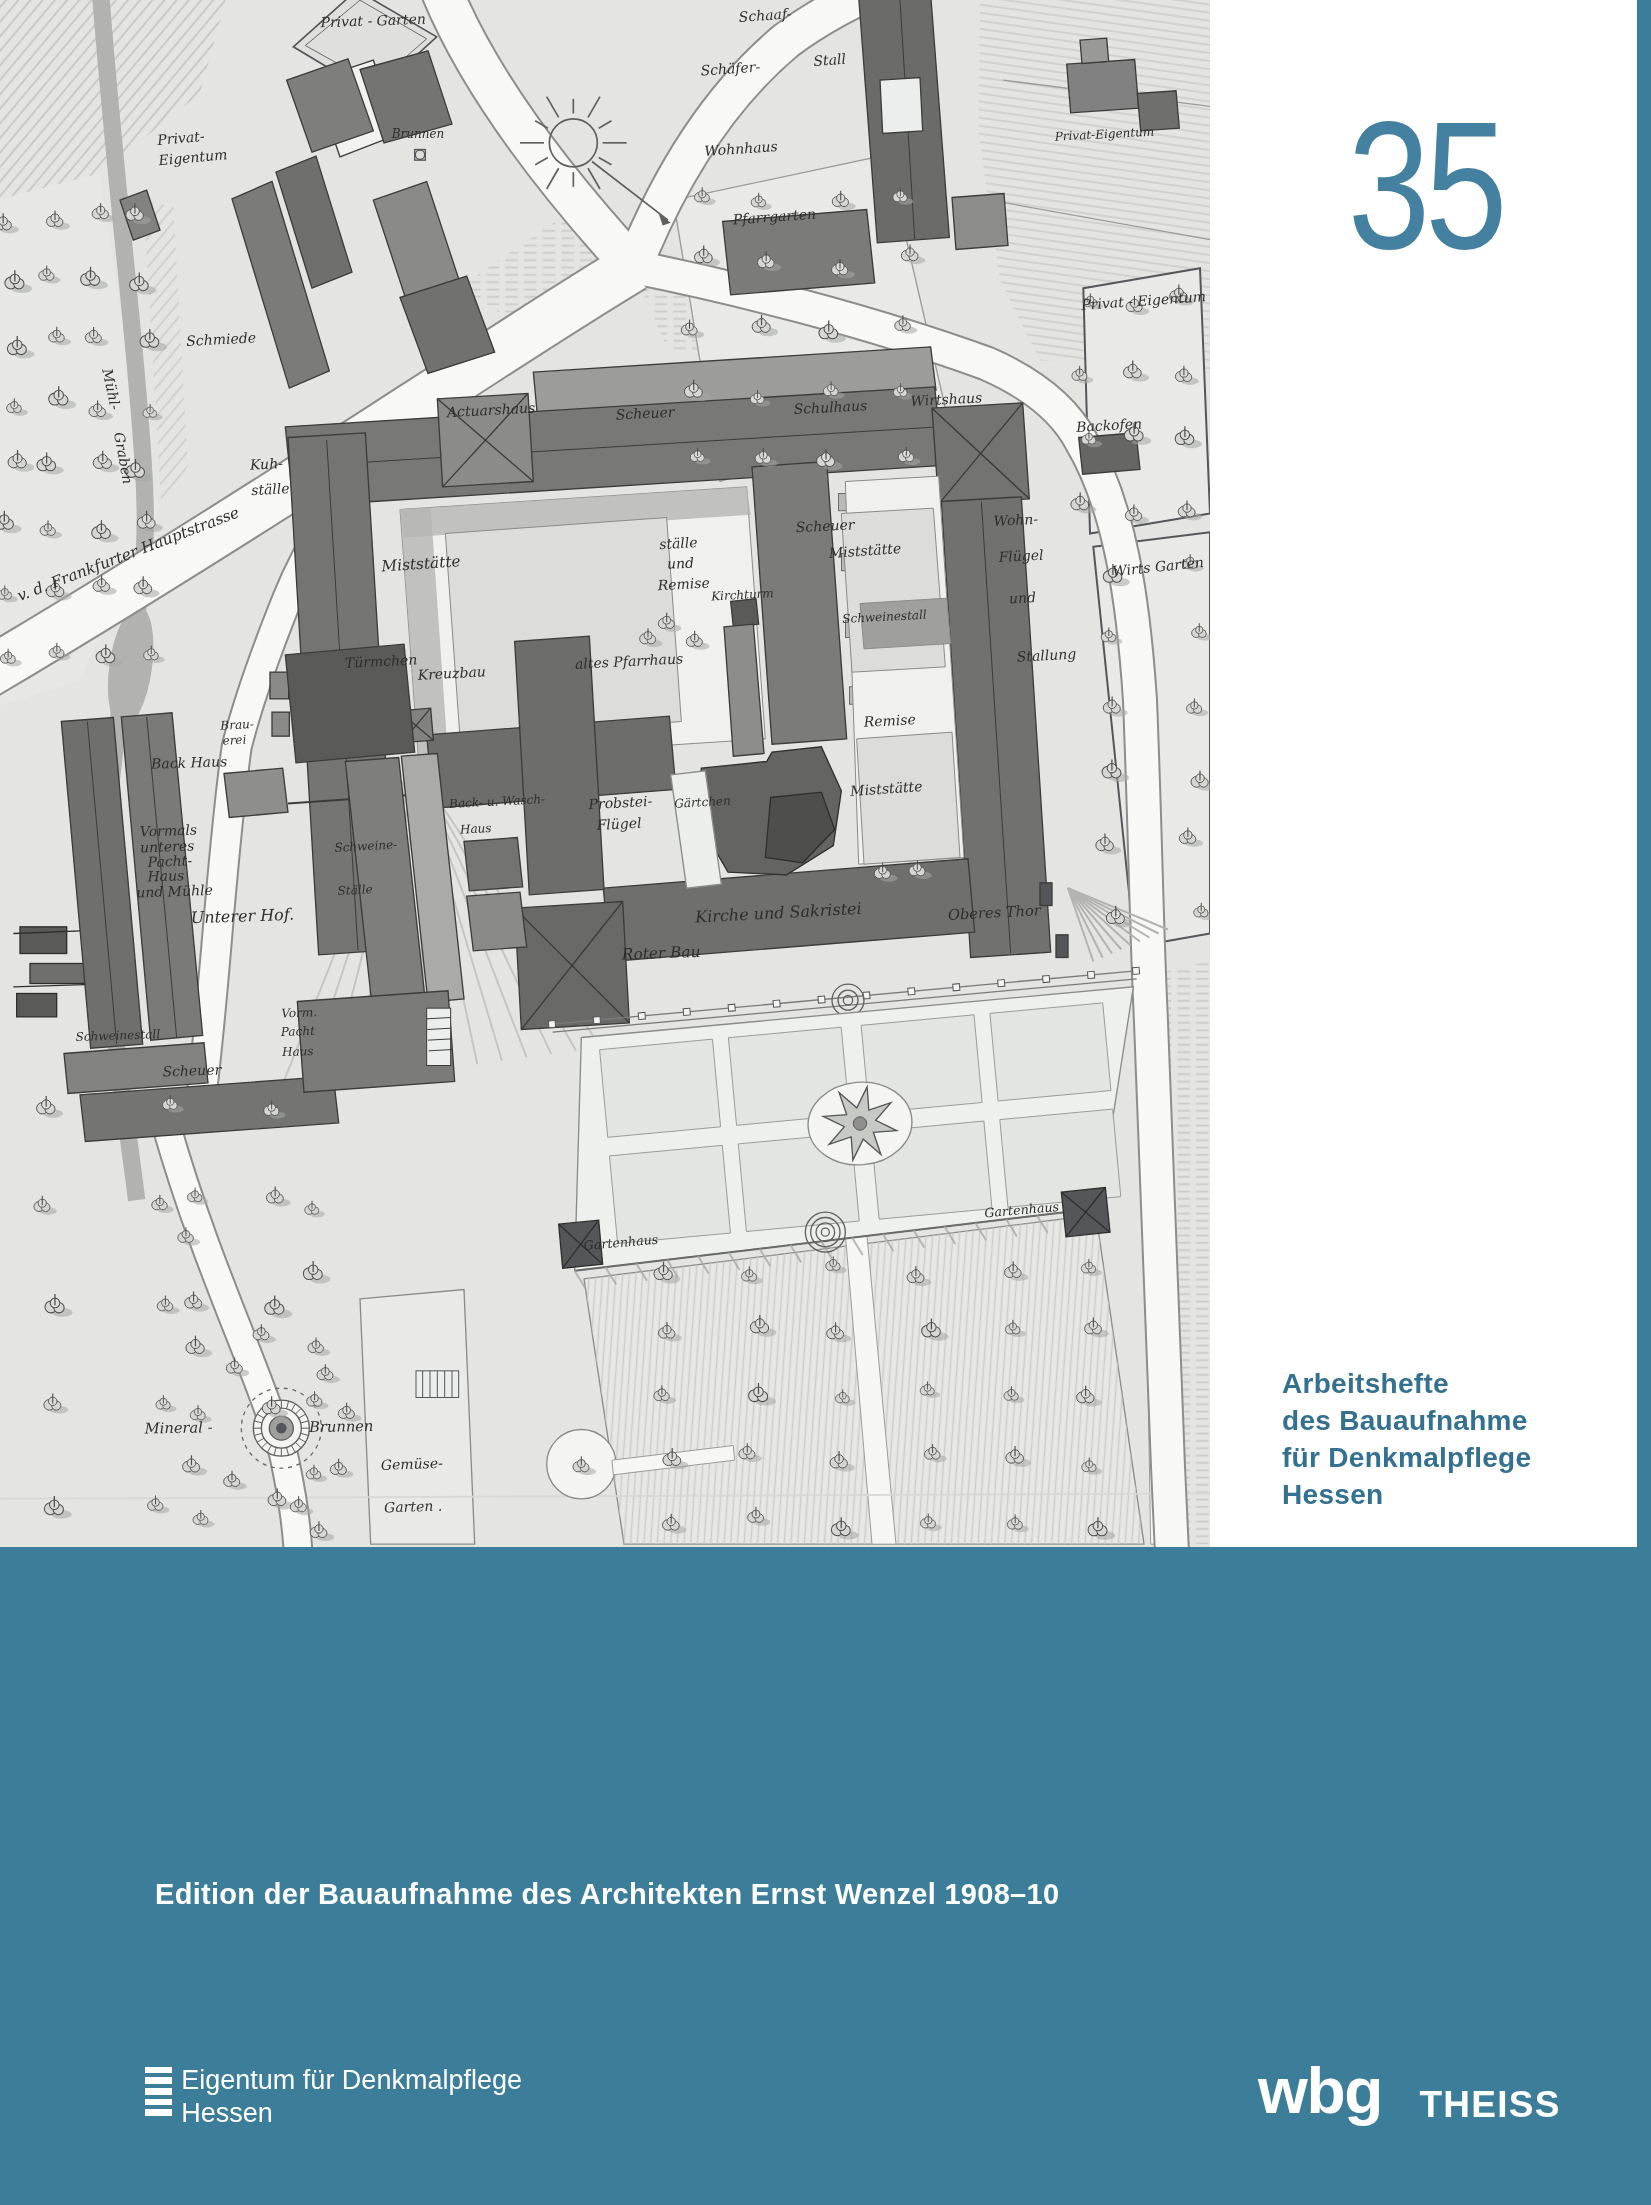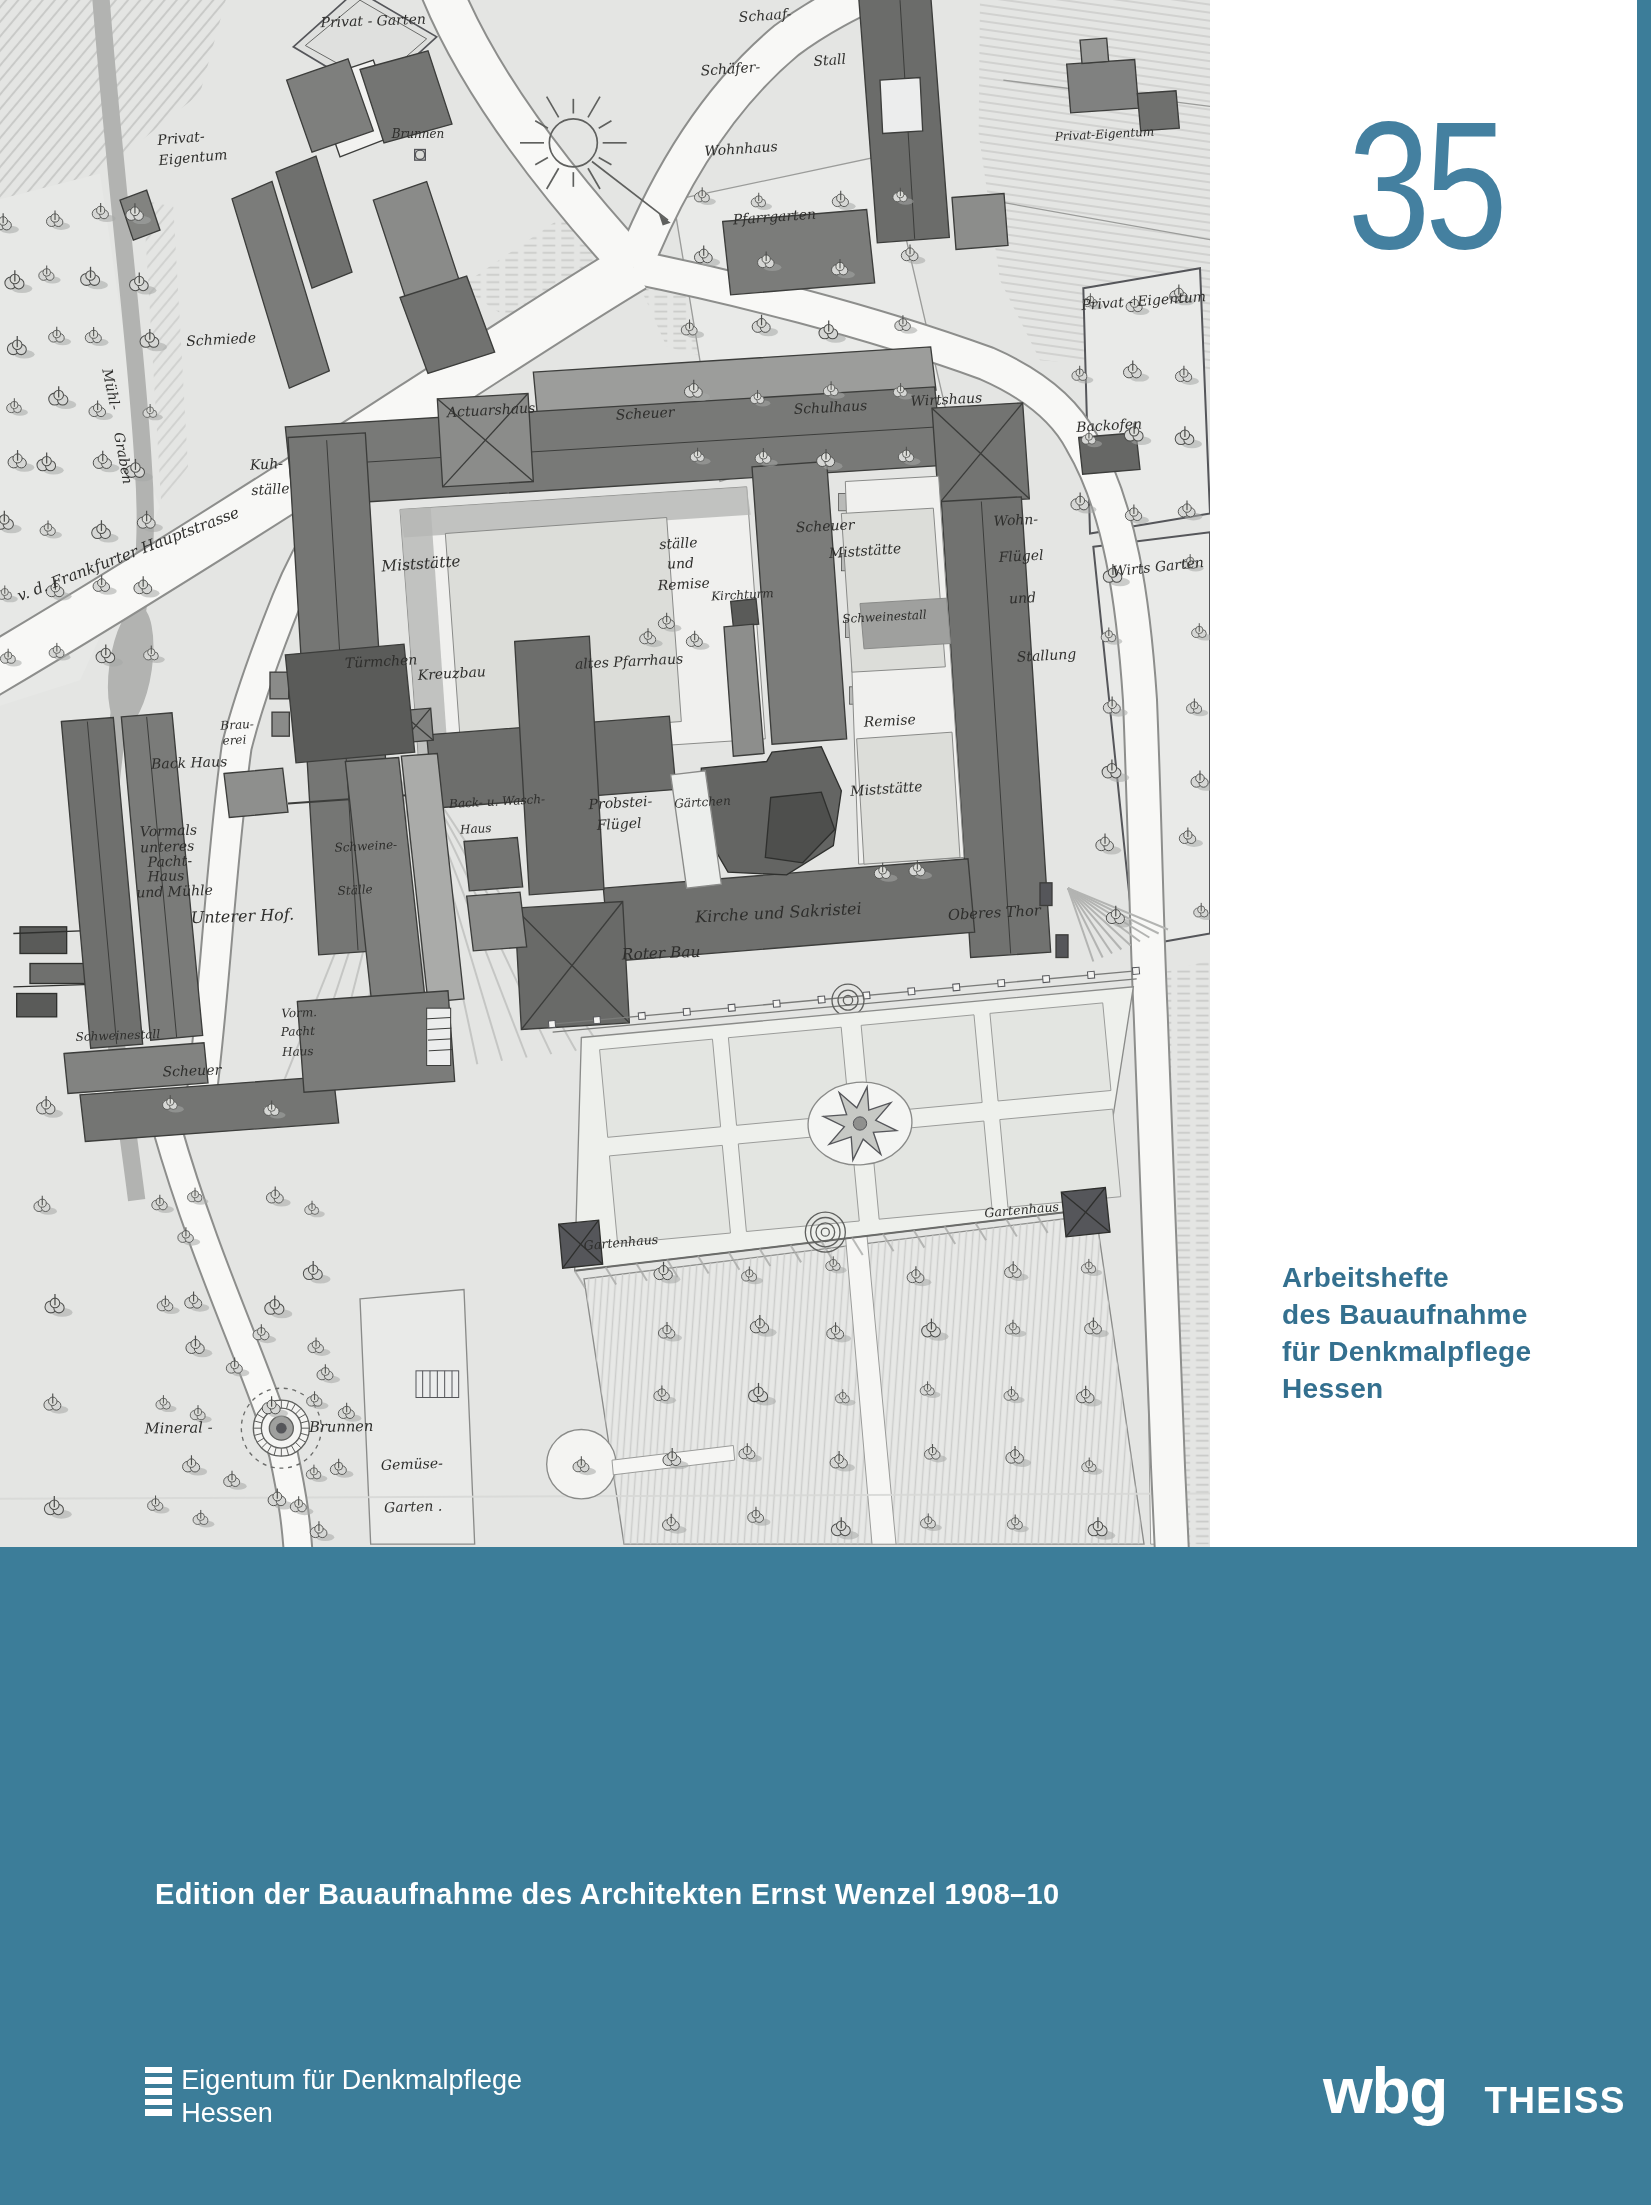--- a/index.html
+++ b/index.html
@@ -12,38 +12,38 @@
 
   
   .map-area{position:absolute;left:0;top:0;width:1210px;height:1547px;background:#e4e5e3;}
   .map-area svg{display:block;width:1210px;height:1547px;}
   .map-label{font-family:"DejaVu Serif",serif;font-style:italic;fill:#2e2e2c;}
 
   
   .issue-number{position:absolute;top:95px;right:149px;color:var(--issue_number);
     font-size:181px;line-height:1;font-weight:400;letter-spacing:-6.7px;
     transform:scaleX(.82);transform-origin:right top;}
-  .series{position:absolute;left:1282px;top:1259px;width:347px;color:var(--series_text);
+  .series{position:absolute;left:1282px;top:1365px;width:347px;color:var(--series_text);
     font-size:28px;font-weight:700;line-height:37px;letter-spacing:0.3px;}
   .series span{display:block;}
   .edge-stripe{position:absolute;left:1637px;top:0;width:14px;height:1547px;background:var(--teal_band);}
 
   
   .band{position:absolute;left:0;top:1547px;width:1651px;height:658px;background:var(--teal_band);color:#fff;}
   .title{position:absolute;left:152px;top:85px;font-size:83px;font-weight:700;line-height:93px;letter-spacing:0;}
   .title span{display:block;}
   .subtitle{position:absolute;left:155px;top:331px;font-size:29px;font-weight:700;letter-spacing:0.3px;}
 
   .logo-left{position:absolute;left:145px;top:517px;display:flex;}
   .bars{display:flex;flex-direction:column;margin-right:9.3px;margin-top:2.7px;}
   .bars i{display:block;width:27px;height:6.7px;background:#fff;margin-bottom:4px;}
   .logo-left .name{font-size:27px;line-height:33px;font-weight:400;}
   .logo-left .name span{display:block;}
 
-  .logo-right{position:absolute;left:1323px;top:512px;display:flex;align-items:center;}
+  .logo-right{position:absolute;left:1258px;top:512px;display:flex;align-items:flex-end;}
   .wbg{font-size:64px;font-weight:700;line-height:1;letter-spacing:-1.3px;}
   .theiss-wrap{margin-left:5.3px;margin-top:18.7px;}
   .theiss-line{width:100px;height:6px;background:#fff;margin-left:32px;margin-bottom:3.3px;}
   .theiss{font-size:37px;font-weight:700;letter-spacing:1.3px;line-height:1;}
 </style>
 </head>
 <body>
 
 <div class="cover">
 

